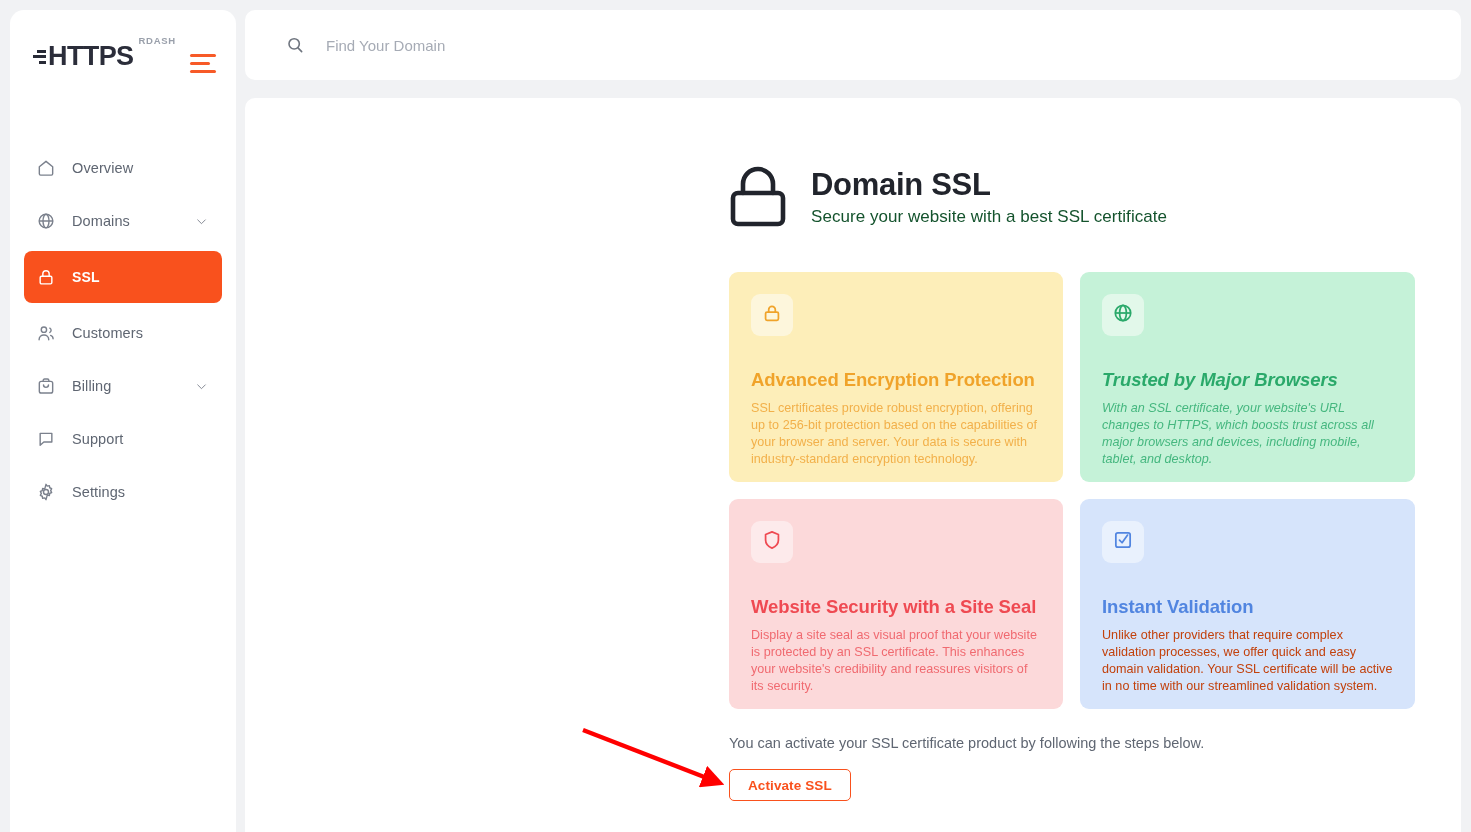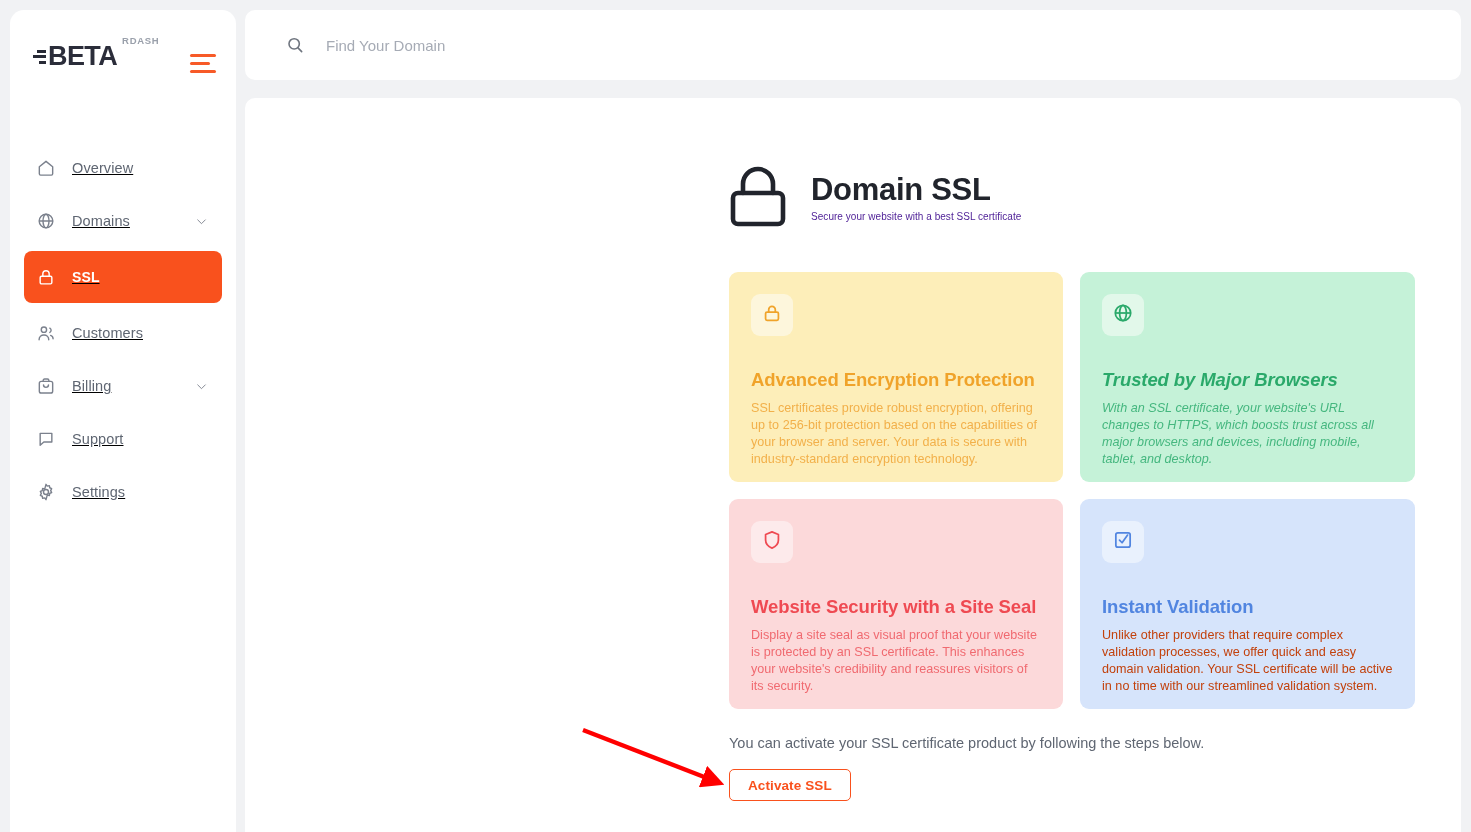--- a/index.html
+++ b/index.html
@@ -105,21 +105,21 @@
   .hamburger i {
     display: block;
     height: 3px;
     background: #f75a28;
     border-radius: 2px;
   }
   .hamburger i:nth-child(1) { width: 26px; }
   .hamburger i:nth-child(2) { width: 20px; }
   .hamburger i:nth-child(3) { width: 26px; }
 
-  .nav { padding: 18px 14px 0 14px; text-decoration: underline; }
+  .nav { padding: 18px 14px 0 14px; }
 
   .nav-item {
     display: flex;
     align-items: center;
     height: 44px;
     margin-bottom: 8px;
     padding: 0 14px 0 11px;
     border-radius: 8px;
     cursor: pointer;
     color: #6b7280;
@@ -215,22 +215,22 @@
   .lock-big { width: 58px; height: 62px; flex: 0 0 58px; }
   .ssl-title-group { margin-left: 24px; }
   .ssl-title {
     font-size: 31px;
     font-weight: 700;
     color: #21242c;
     letter-spacing: -0.3px;
     line-height: 1.15;
   }
   .ssl-sub {
-    font-size: 10px;
-    color: #4c1d95;
+    font-size: 17px;
+    color: #14532d;
     margin-top: 4px;
     letter-spacing: 0.05px;
   }
 
   
   .cards {
     display: grid;
     grid-template-columns: 334px 335px;
     gap: 17px 17px;
     margin-left: 484px;
@@ -327,21 +327,21 @@
   <aside class="sidebar">
 
     <div class="brand-row">
       <div class="brand-logo-wrap">
         <div class="logo-mark">
           <div class="logo-speed">
             <i></i>
               <i></i>
               <i></i>
           </div>
-          <span class="logo-text">BETA</span>
+          <span class="logo-text">HTTPS</span>
         </div>
         <span class="beta-tag">RDASH</span>
       </div>
 
       <div class="hamburger">
         <i></i>
           <i></i>
           <i></i>
       </div>
     </div>

